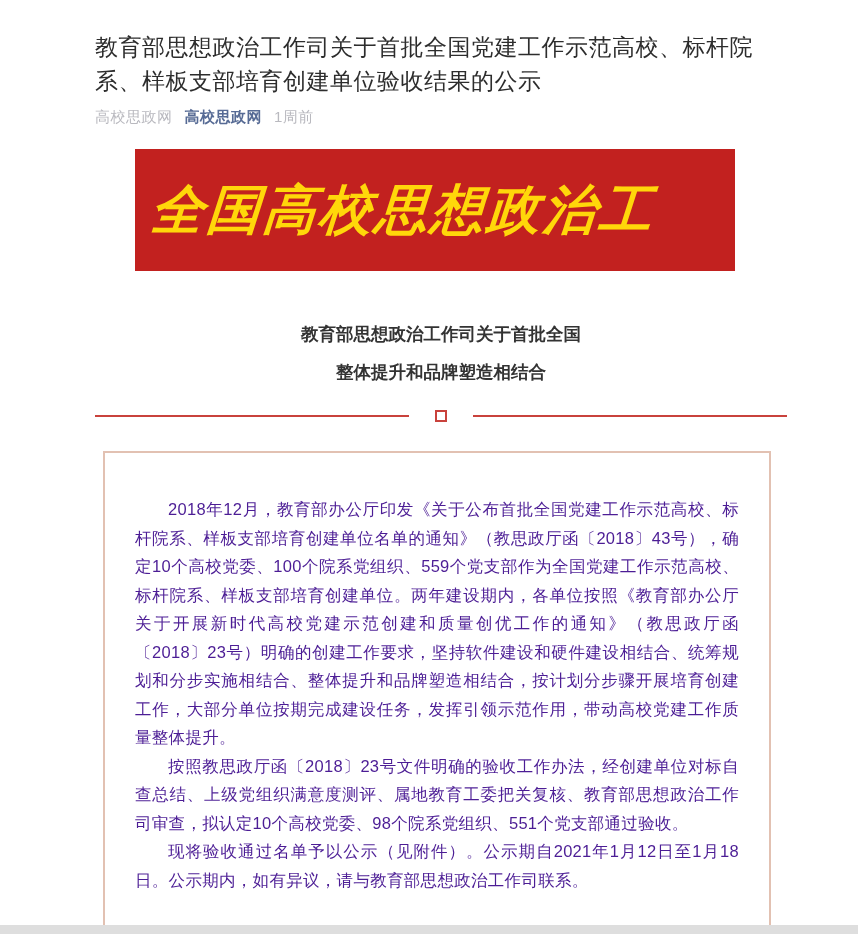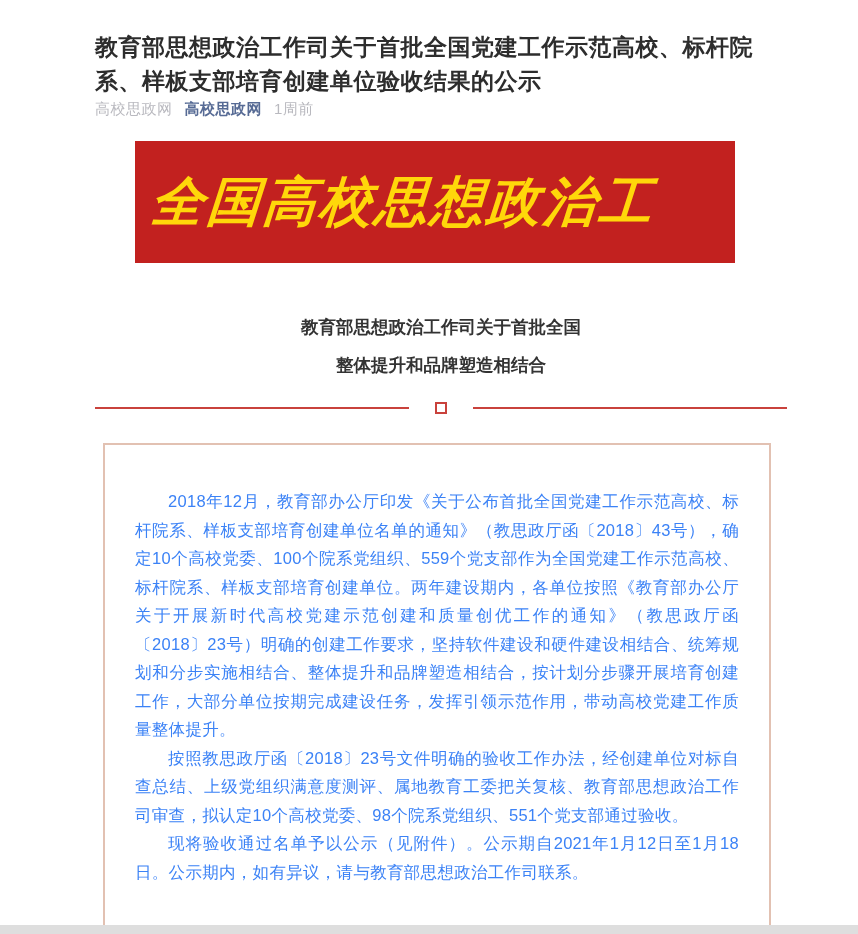--- a/index.html
+++ b/index.html
@@ -11,26 +11,26 @@
   }
   .article {
     position: absolute;
     left: 95px; top: 0;
     width: 692px;
   }
   .headline {
     margin: 30px 0 0 0;
     font-size: 23px;
     line-height: 34px;
-    font-weight: bold;
+    font-weight: normal;
     color: #2d2d2d;
     letter-spacing: 0.5px;
   }
   .meta {
-    margin-top: 2px;
+    margin-top: 10px;
     font-size: 15px;
     color: #b9b9bf;
     letter-spacing: 0.5px;
   }
   .meta .src { margin-right: 12px; }
   .meta .account {
     color: #576b95;
     font-weight: bold;
     margin-right: 12px;
     cursor: pointer;
@@ -58,20 +58,21 @@
   .doc-title {
     margin-top: 45px;
     text-align: center;
     font-weight: bold;
     font-size: 17.5px;
     color: #333333;
   }
   .doc-title span {
     display: block;
     line-height: 38px;
+    font-family: Liberation Mono, monospace;
   }
   .divider {
     margin-top: 17px;
     display: flex;
     align-items: center;
     height: 13px;
   }
   .divider .seg {
     flex: 1;
     height: 0;
@@ -90,21 +91,21 @@
     border: 2px solid #e2c1b2;
     padding: 42px 30px 40px 30px;
     min-height: 560px;
   }
   .content-box p {
     margin: 0;
     text-indent: 2em;
     font-size: 16.5px;
     line-height: 28.5px;
     text-align: justify;
-    color: #3b82f6;
+    color: #4c1d95;
     letter-spacing: 0.3px;
   }
   .bottom-strip {
     position: absolute;
     left: 0; bottom: 0;
     width: 858px; height: 9px;
     background: #dedede;
     z-index: 5;
   }
 </style>

